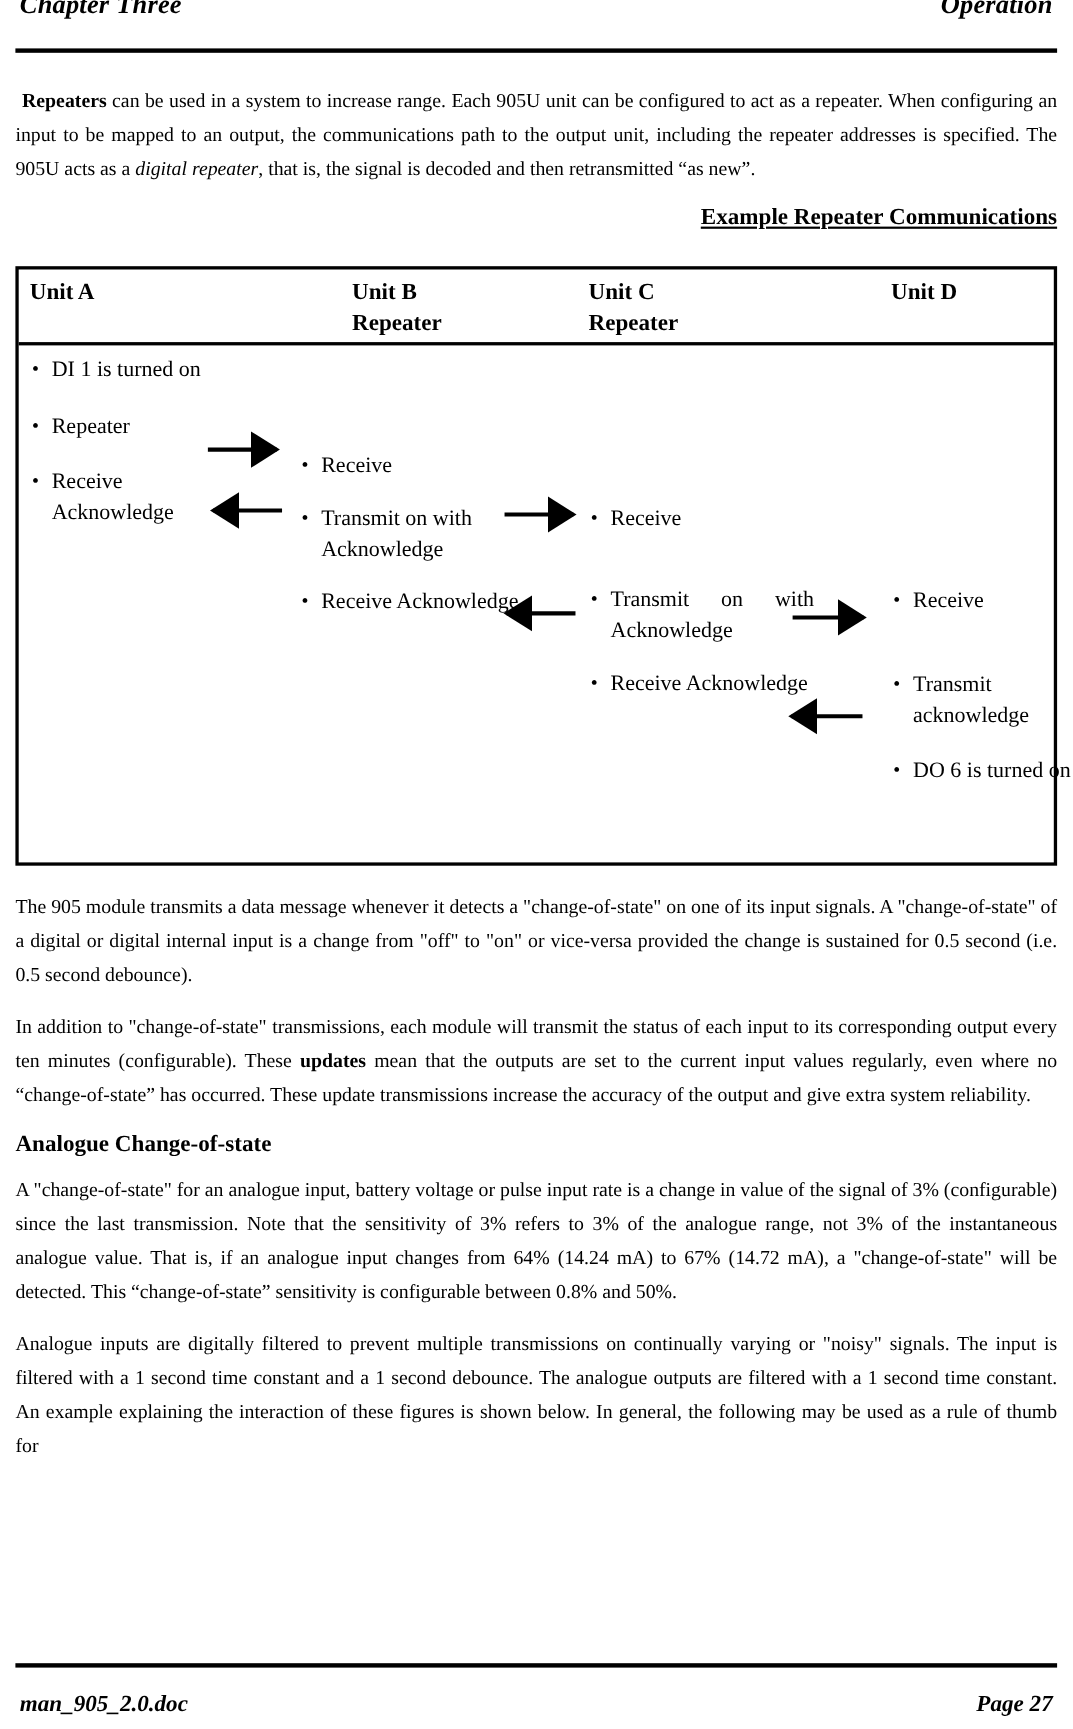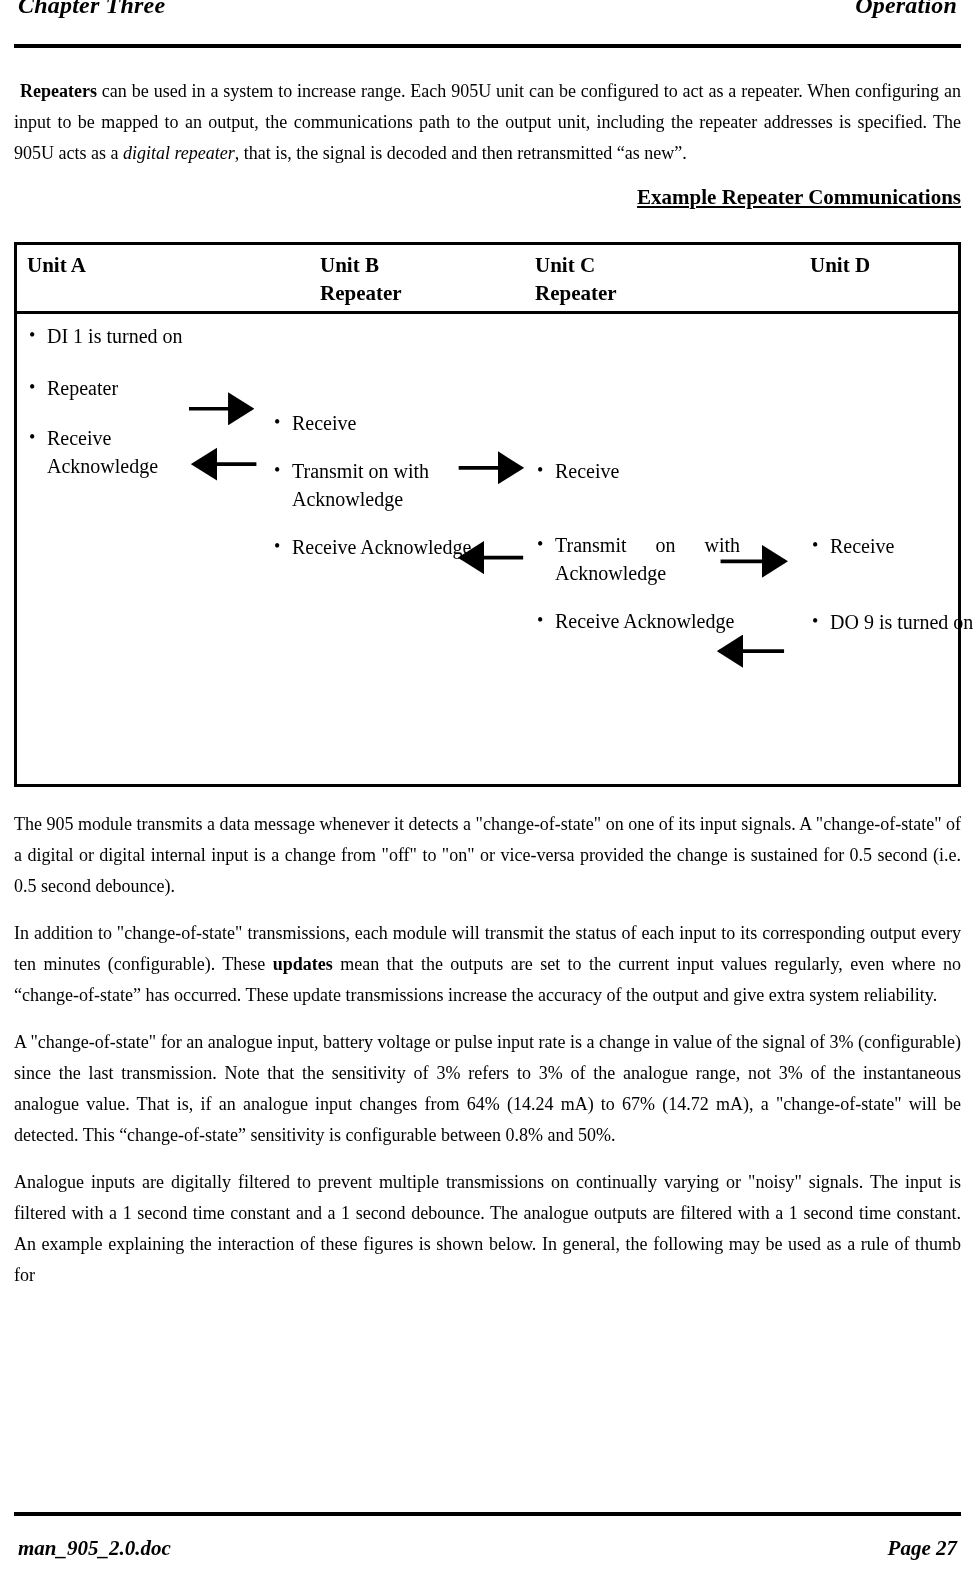--- a/index.html
+++ b/index.html
@@ -230,21 +230,22 @@
         <ul class="steps">
           <li style="margin-bottom:46px;">Receive</li>
           <li class="spread" style="margin-bottom:20px;">Transmit on with Acknowledge</li>
           <li>Receive Acknowledge</li>
         </ul>
       </div>
 
       <div class="rep-col" style="left:793px; top:218px; width:165px;">
         <ul class="steps">
           <li style="margin-bottom:48px;">Receive</li>
-          <li>DO 9 is turned on</li>
+          <li style="margin-bottom:22px;">Transmit acknowledge</li>
+          <li>DO 6 is turned on</li>
         </ul>
       </div>
 
       <svg class="arrow-layer" viewBox="0 0 963 382" preserveAspectRatio="none">
         <defs>
           <marker id="mR" markerWidth="9" markerHeight="9" refX="8" refY="4.5" orient="auto">
             <path d="M0,0 L9,4.5 L0,9 z" fill="#000"></path>
           </marker>
           <marker id="mL" markerWidth="9" markerHeight="9" refX="8" refY="4.5" orient="auto">
             <path d="M0,0 L9,4.5 L0,9 z" fill="#000"></path>
@@ -265,20 +266,21 @@
       </svg>
 
     </div>
   </div>
 
 
   <p class="body-par">The 905 module transmits a data message whenever it detects a "change-of-state" on one of its input signals. A "change-of-state" of a digital or digital internal input is a change from "off" to "on" or vice-versa provided the change is sustained for 0.5 second (i.e. 0.5 second debounce).</p>
 
   <p class="body-par"><span>In addition to "change-of-state" transmissions, each module will transmit the status of each input to its corresponding output every ten minutes (configurable).  These </span><span class="b">updates</span><span> mean that the outputs are set to the current input values regularly, even where    no “change-of-state” has occurred. These update transmissions increase the accuracy of the output and give extra system reliability.</span></p>
 
+  <h4 class="minor-head2">Analogue Change-of-state</h4>
 
   <p class="body-par">A "change-of-state" for an analogue input, battery voltage or pulse input rate is a change in value of the signal of 3% (configurable) since the last transmission.  Note that the sensitivity of 3% refers to 3% of the analogue range, not 3% of the instantaneous analogue value. That is, if an analogue input changes from 64% (14.24 mA) to 67% (14.72 mA), a "change-of-state"   will be detected. This “change-of-state” sensitivity is configurable between 0.8% and 50%.</p>
 
   <p class="body-par">Analogue inputs are digitally filtered to prevent multiple transmissions on continually varying or "noisy" signals.  The input is filtered with a 1 second time constant and a 1 second debounce.  The analogue outputs are filtered with a 1 second time constant.  An example explaining the interaction of these figures is shown below.   In general, the following may be used as a rule of thumb for</p>
 
 </div>
 
 <div class="rule-bottom"></div>
 <div class="page-footer">
   <div class="ftr-left">man_905_2.0.doc</div>

